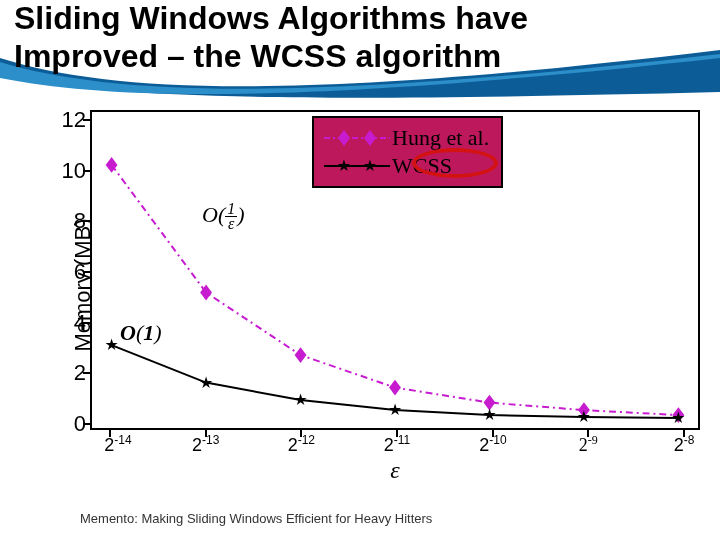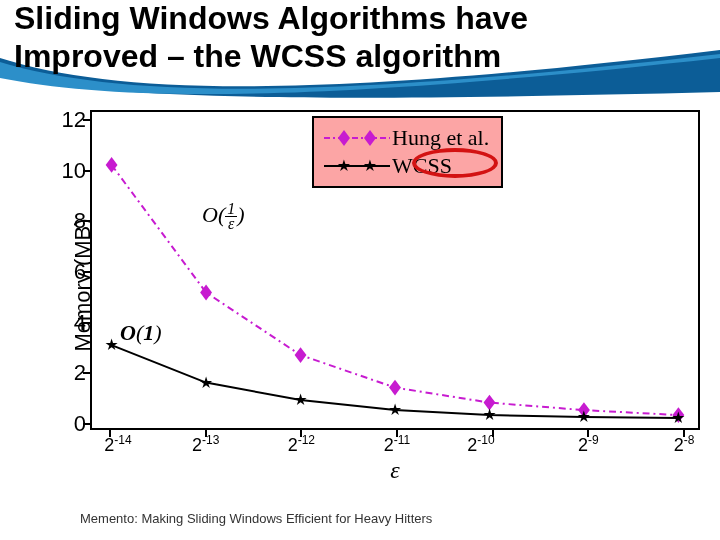--- a/index.html
+++ b/index.html
@@ -11,21 +11,21 @@
   .chart-area { position: absolute; left: 20px; top: 100px; width: 680px; height: 370px; }
   .ylabel { position: absolute; left: -4px; top: 50%; transform: translateY(-50%) rotate(-90deg); transform-origin: center; font-size: 22px; }
   .plot { position: absolute; left: 70px; top: 10px; width: 610px; height: 320px; border: 2px solid #000; background: #fff; }
   .ytick { position: absolute; left: -40px; width: 34px; text-align: right; font-size: 22px; transform: translateY(-50%); }
   .ytick-line { position: absolute; left: -9px; width: 9px; height: 2px; background:#000; transform: translateY(-50%); }
   .xtick { position: absolute; bottom: -28px; font-size: 18px; transform: translateX(-50%); white-space: nowrap; }
   .xtick sup { font-size: 12px; }
   .xtick-line { position: absolute; bottom:-9px; width:2px; height:9px; background:#000; transform: translateX(-50%); }
   .xlabel { position: absolute; left: 50%; bottom: -56px; transform: translateX(-50%); font-size: 24px; font-style: italic; font-family: 'Times New Roman', serif; }
   .series-line { position: absolute; left:0; top:0; width:100%; height:100%; overflow: visible; }
-  .legend-box { position: absolute; border: 2px solid #000; background: #fca5a5; padding: 6px 12px 6px 8px; }
+  .legend-box { position: absolute; border: 2px solid #000; background: #be185d; padding: 6px 12px 6px 8px; }
   .legend-row { display: flex; align-items: center; height: 28px; }
   .legend-marker { width: 70px; display:flex; align-items:center; justify-content:center; position:relative; height:20px; }
   .legend-label { font-size: 22px; font-family: 'Times New Roman', serif; }
   .circle-annot { position:absolute; border:4px solid #d31212; border-radius:50%; }
   .annot-o { position:absolute; font-size:22px; font-style:italic; font-family:'Times New Roman',serif; }
   .citation { position:absolute; left:80px; bottom:44px; font-size:16px; font-weight:700; max-width:560px; line-height:1.25; }
   .citation .u { text-decoration: underline; }
   .footer { position:absolute; left:80px; bottom:14px; right:20px; font-size:13px; color:#333; display:flex; justify-content:space-between; }
 </style>
 </head>
@@ -109,23 +109,23 @@
         <div class="ytick" style="top: 8px;">12</div>
         <div class="ytick-line" style="top: 8px;"></div>
         <div class="xtick" style="left: 18px; margin-left: 8px;">2<sup>-14</sup></div>
         <div class="xtick-line" style="left: 18px;"></div>
         <div class="xtick" style="left: 113.667px;">2<sup>-13</sup></div>
         <div class="xtick-line" style="left: 113.667px;"></div>
         <div class="xtick" style="left: 209.333px;">2<sup>-12</sup></div>
         <div class="xtick-line" style="left: 209.333px;"></div>
         <div class="xtick" style="left: 305px; text-align: center;">2<sup>-11</sup></div>
         <div class="xtick-line" style="left: 305px;"></div>
-        <div class="xtick" style="left: 389px;">2<sup>-10</sup></div>
+        <div class="xtick" style="left: 401px;">2<sup>-10</sup></div>
         <div class="xtick-line" style="left: 400.667px;"></div>
-        <div class="xtick" style="left: 496.333px;">2<sup>-9</sup></div>
+        <div class="xtick" style="left: 496.333px; font-family: Liberation Serif, serif;">2<sup>-9</sup></div>
         <div class="xtick-line" style="left: 496.333px;"></div>
         <div class="xtick" style="left: 592px;">2<sup>-8</sup></div>
         <div class="xtick-line" style="left: 592px;"></div>
       </div>
   </div>
 
 
   <div class="footer">
     <span>Memento: Making Sliding Windows Efficient for Heavy Hitters</span>
   </div>

